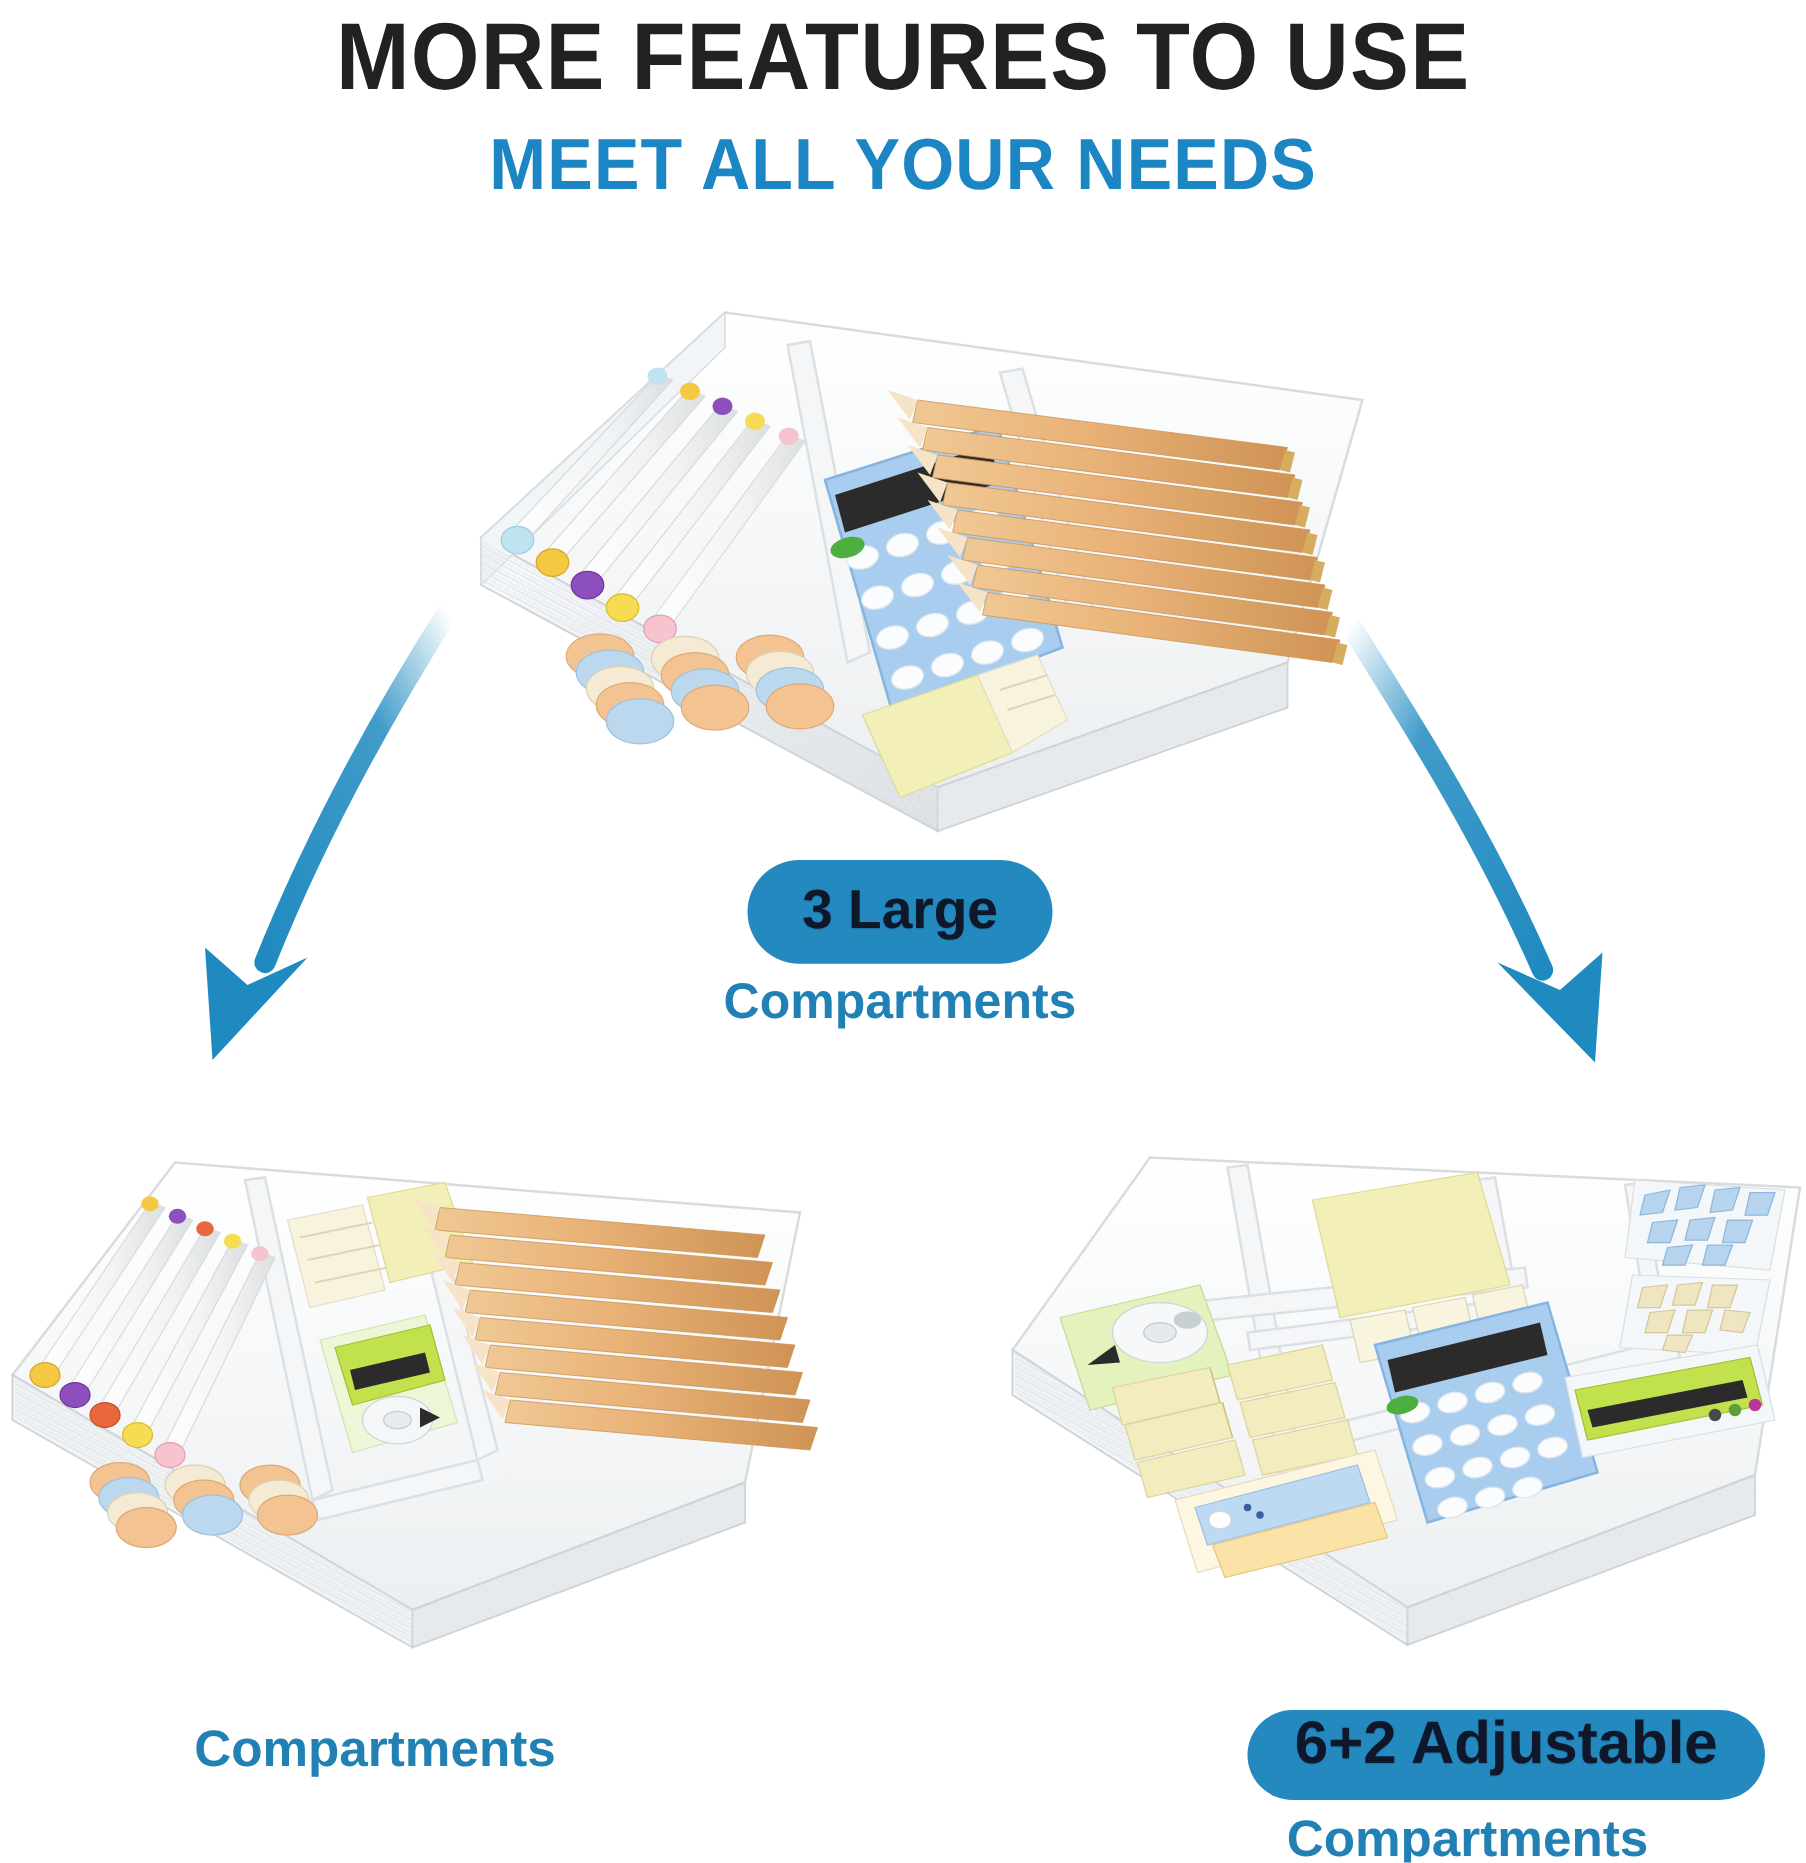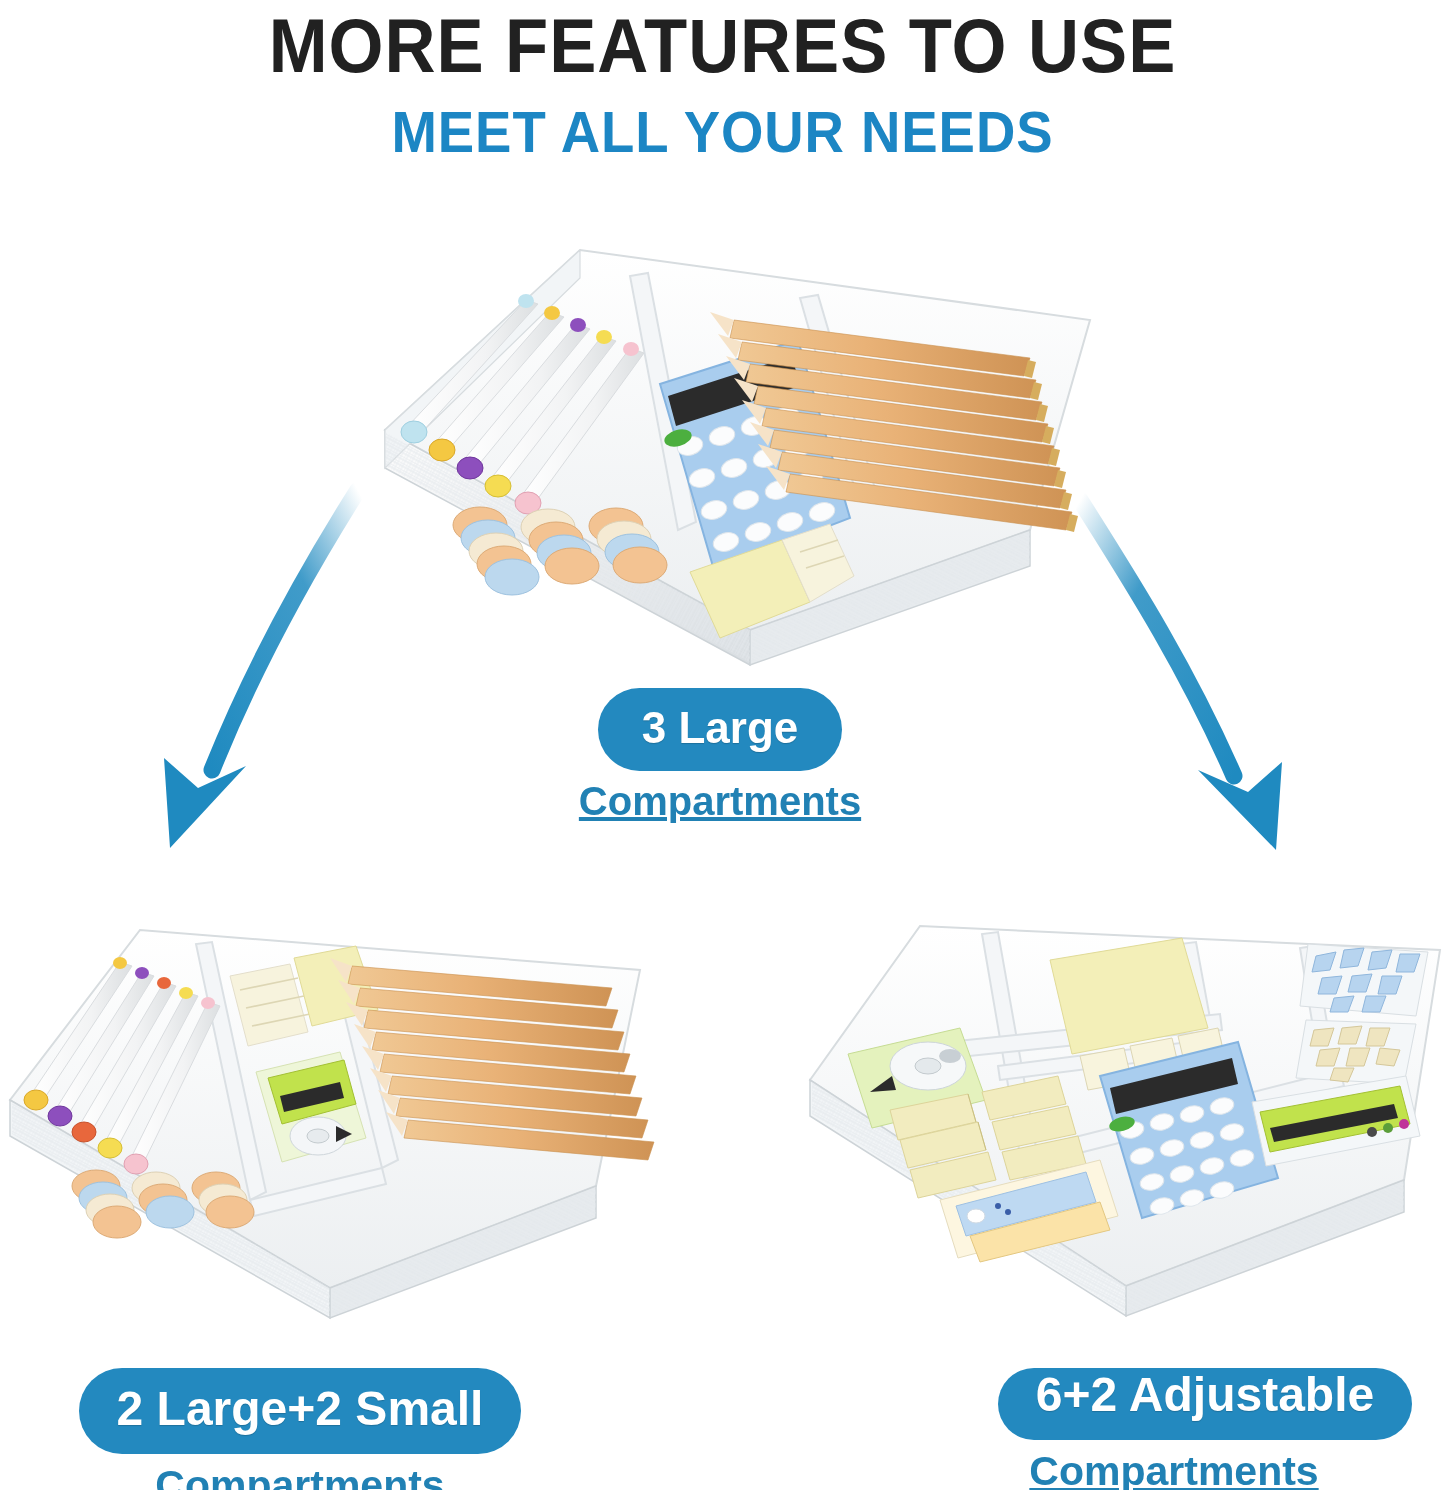--- a/index.html
+++ b/index.html
@@ -33,34 +33,33 @@
     color: #1c86c4;
     transform: scaleX(0.94);
     white-space: nowrap;
   }
 
   
   .badge-group { position: absolute; text-align: center; }
   .pill {
     display: inline-block;
     background: #2389bf;
-    color: #ffffff;
+    color: #0f172a;
     border-radius: 999px;
     font-weight: 700;
     white-space: nowrap;
     line-height: 1;
     text-shadow: 0 1px 1px rgba(0,0,0,.18);
   }
   .pill-sub {
     display: block;
     color: #2181b4;
     font-weight: 700;
     white-space: nowrap;
     margin-top: 8px;
-    text-decoration: underline;
   }
 
   #badge-top { left: 465px; top: 688px; width: 510px; }
   #badge-top .pill { font-size: 44px; padding: 18px 44px 21px; }
   #badge-top .pill-sub { font-size: 40px; }
 
   #badge-left { left: 0px; top: 1368px; width: 600px; }
   #badge-left .pill { font-size: 48px; padding: 17px 38px 21px; }
   #badge-left .pill-sub { font-size: 41px; }
 
@@ -514,21 +513,20 @@
         <path d="M460 212 L600 186 L610 224 L470 252 Z" fill="#c1e24c" stroke="#a3c033"></path>
         <path d="M470 228 L594 204 L598 218 L474 242 Z" fill="#2b2b2b"></path>
         <circle cx="572" cy="232" r="5" fill="#4a4a4a"></circle>
         <circle cx="588" cy="228" r="5" fill="#5b9e3a"></circle>
         <circle cx="604" cy="224" r="5" fill="#c0349a"></circle>
       </g>
     </svg>
   </div>
 
   <div class="badge-group" id="badge-left">
-    <span class="pill">2 Large+2 Small</span>
     <span class="pill-sub">Compartments</span>
   </div>
 
   <div class="badge-group" id="badge-right">
     <span class="pill">6+2 Adjustable</span>
     <span class="pill-sub">Compartments</span>
   </div>
 
 </div>
 

